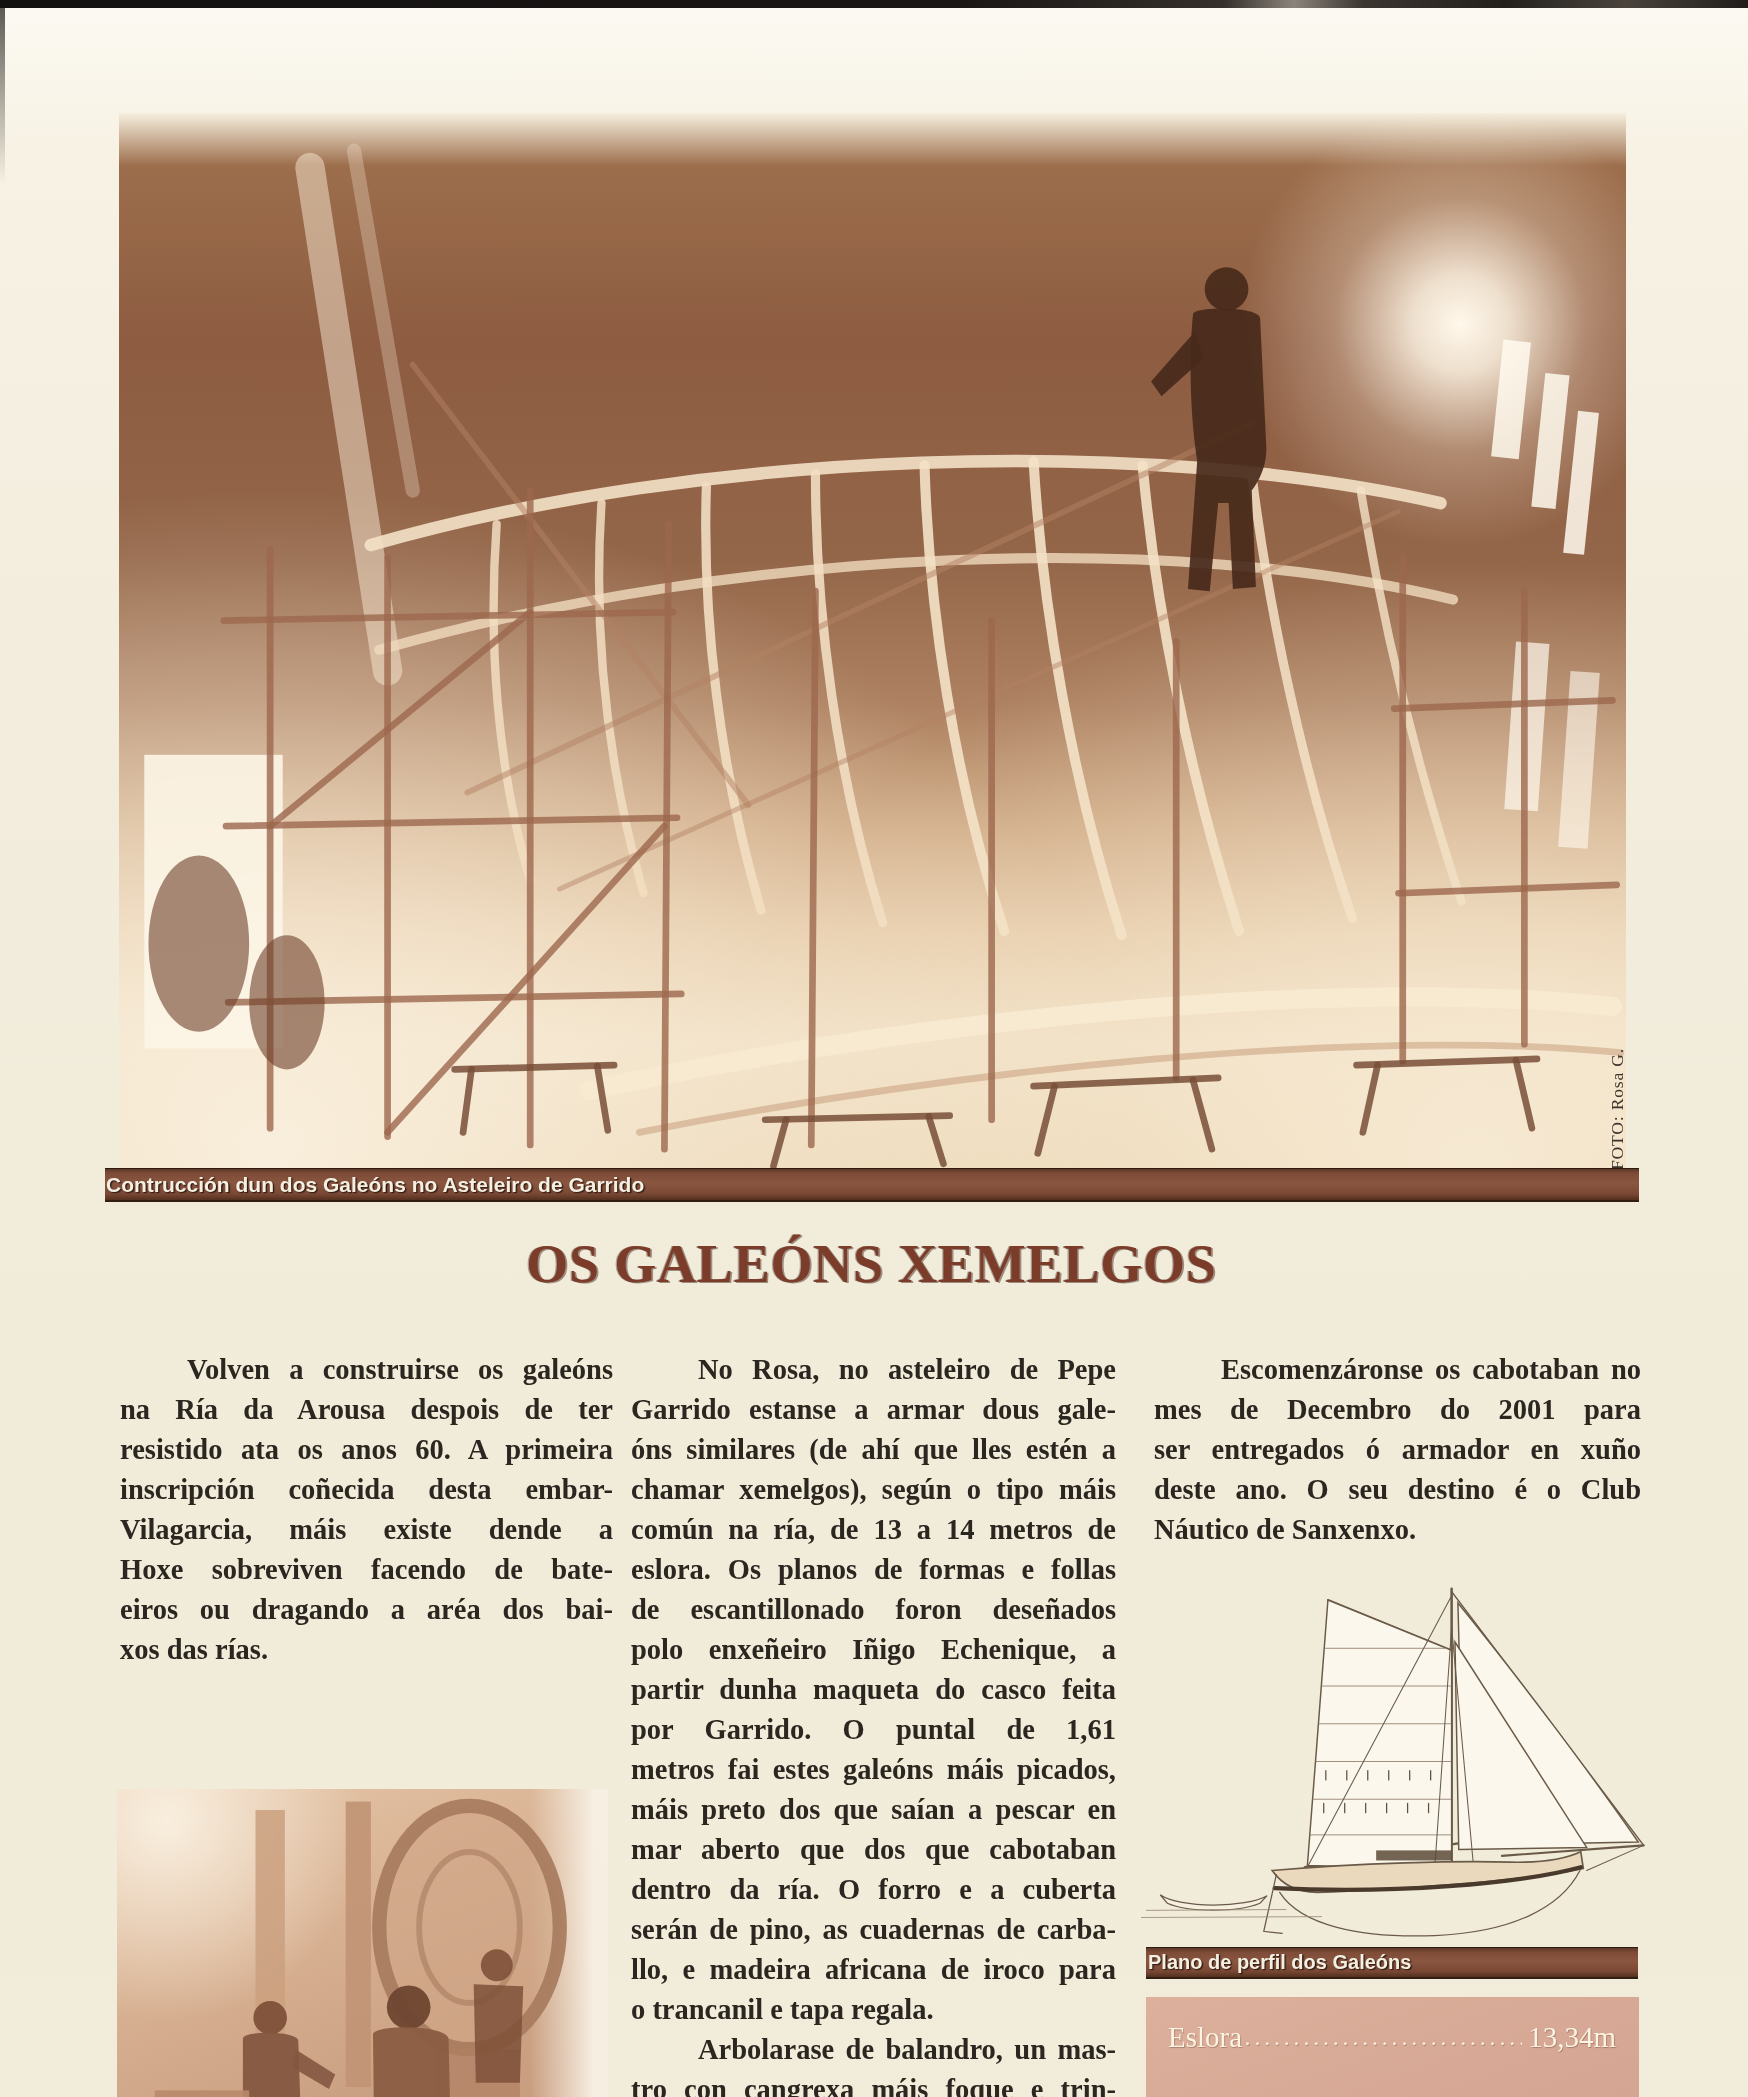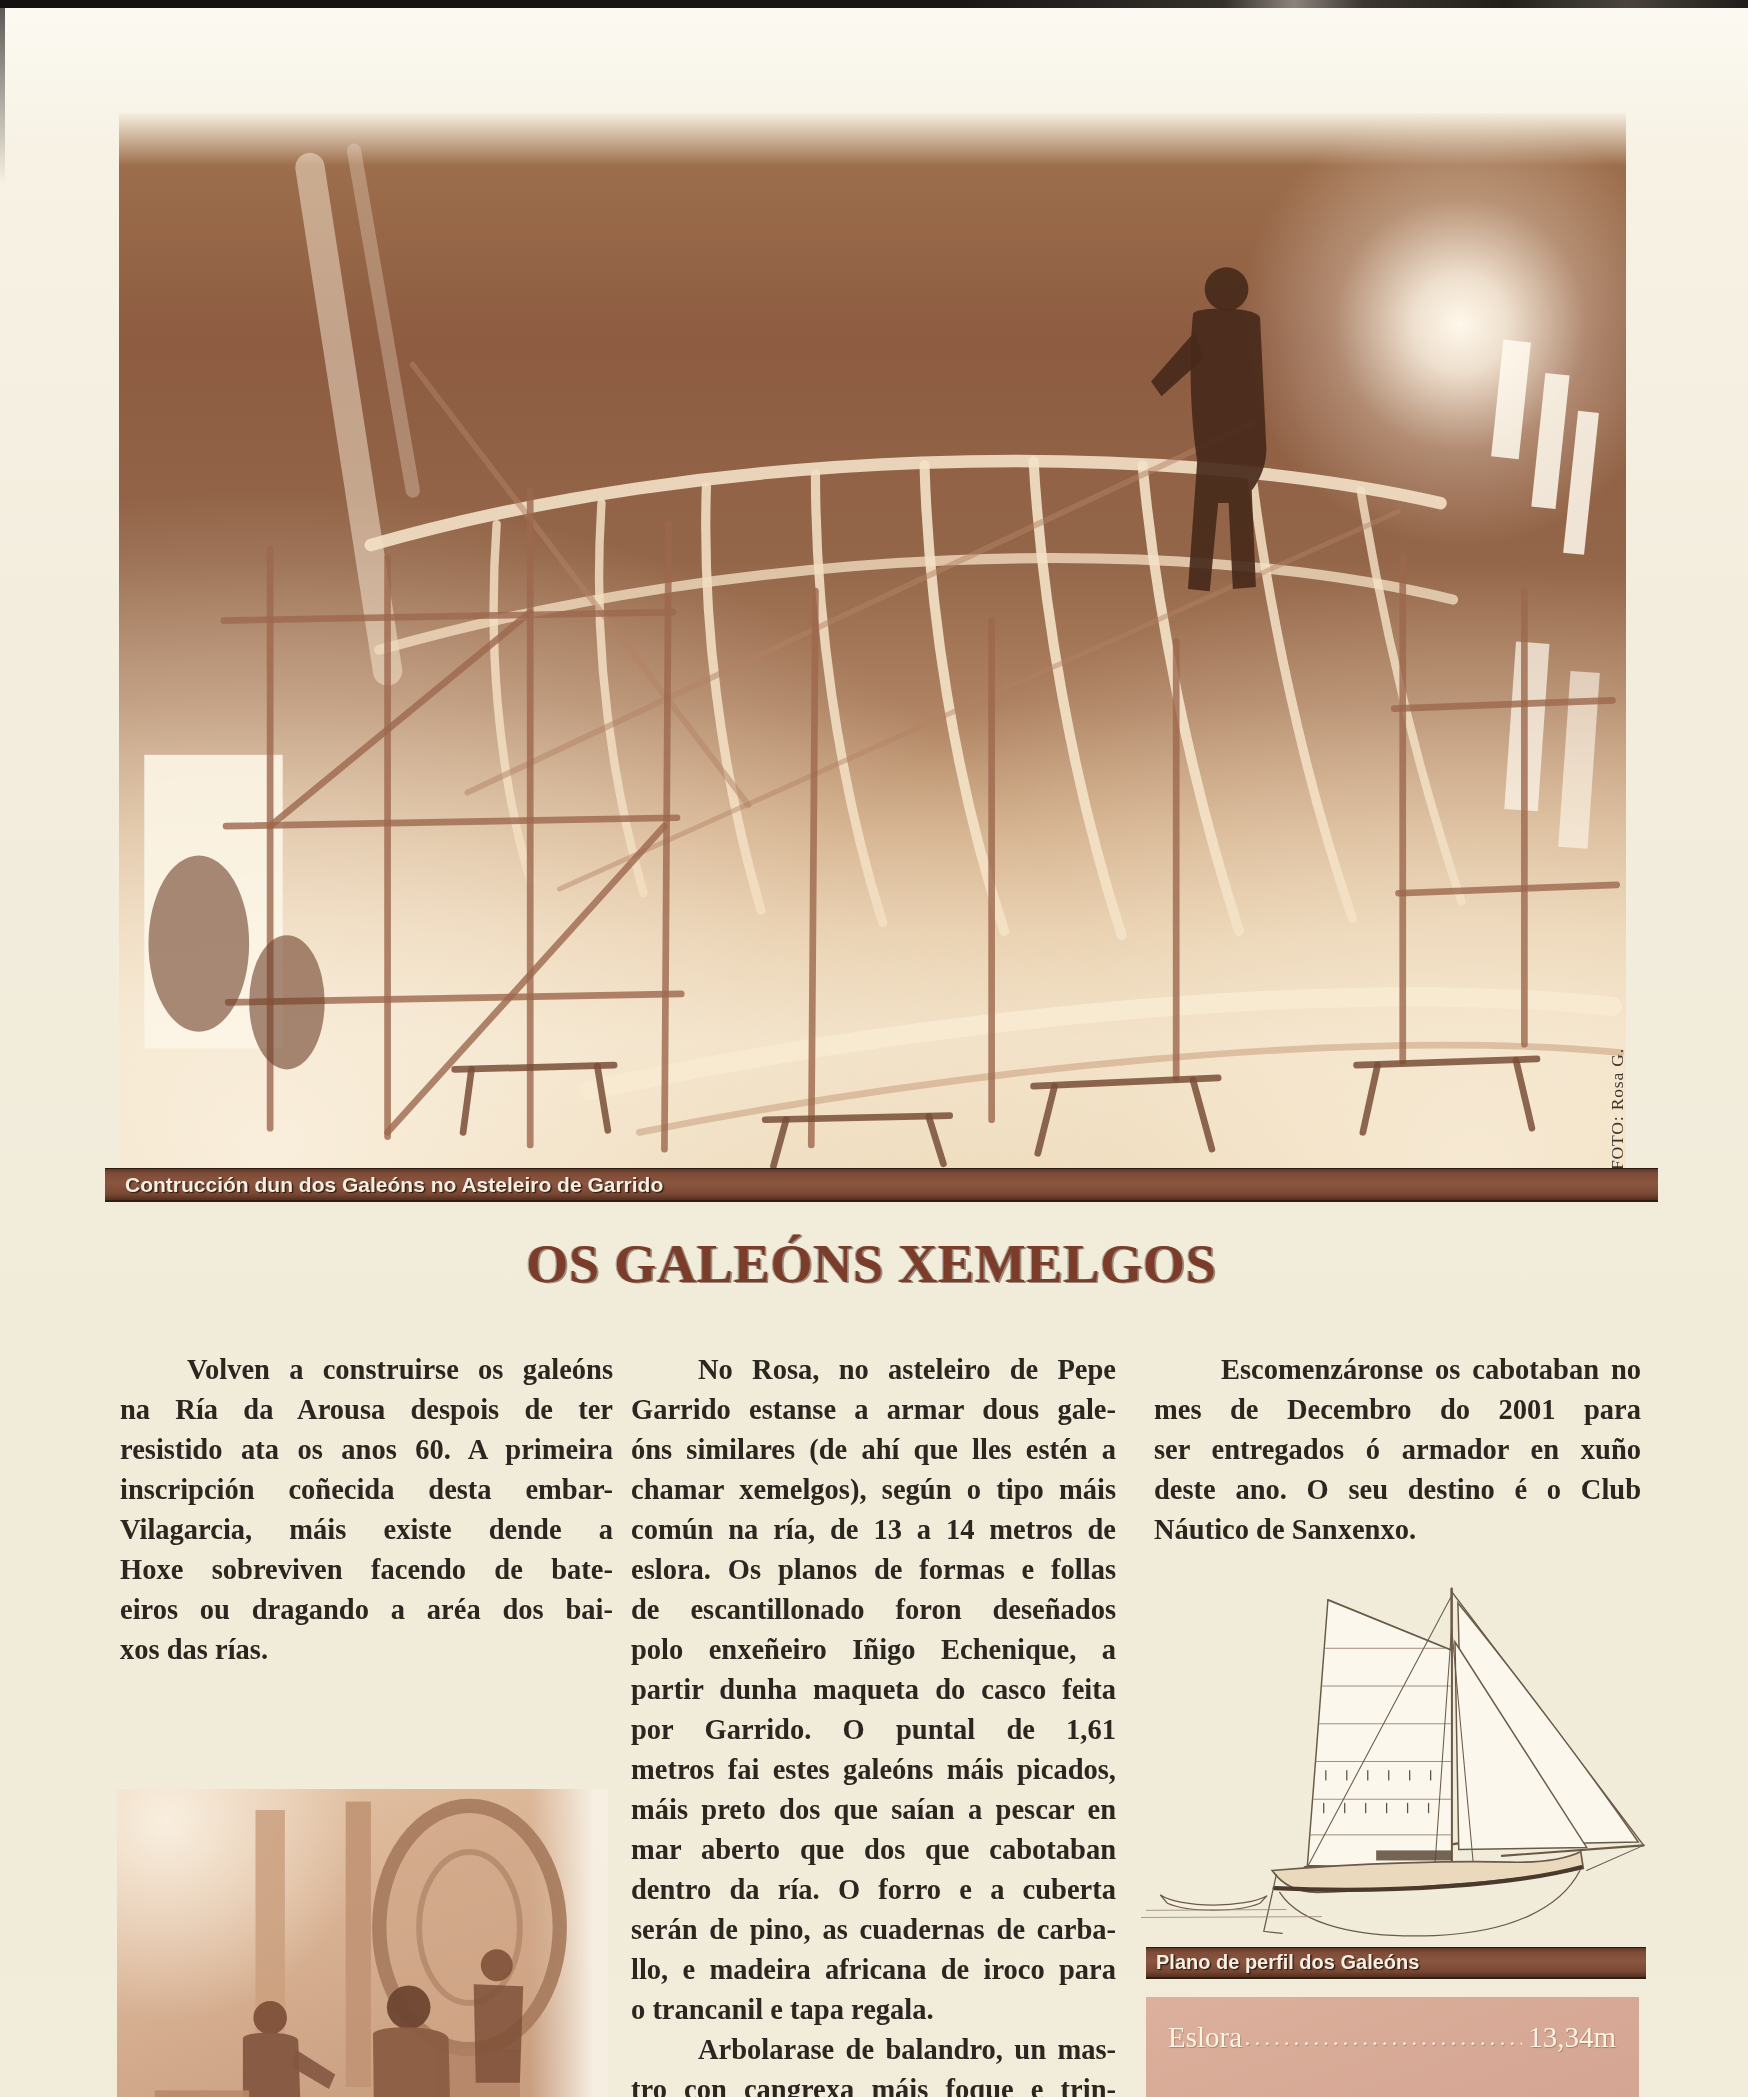--- a/index.html
+++ b/index.html
@@ -33,22 +33,22 @@
   .credit-main{left:1607px;top:1036px;height:134px;}
   
   .caption-bar{
     position:absolute;background:
       linear-gradient(180deg,#5d3827 0%,#7d4b37 14%,#8a5640 45%,#7a4834 80%,#53301f 100%);
     border-top:1.7px solid #2e1b12;border-bottom:2.5px solid #331e14;
     color:#f5efe2;font-family:"Liberation Sans","DejaVu Sans",sans-serif;font-weight:bold;
     display:flex;flex-direction:column;justify-content:center;
     text-shadow:1.3px 1.3px 1.3px rgba(25,12,6,.85);
   }
-  .main-caption{left:105px;top:1168px;width:1533px;height:31px;font-size:21px;padding-left:20px;}
-  .plan-caption{left:1146px;top:1947px;width:490px;height:29px;font-size:20px;padding-left:10px;}
+  .main-caption{left:105px;top:1168px;width:1533px;height:31px;font-size:21px;padding-left:1px;}
+  .plan-caption{left:1146px;top:1947px;width:490px;height:29px;font-size:20px;padding-left:2px;}
   
   .title{
     position:absolute;left:105px;top:1233px;width:1533px;margin:0;
     text-align:center;font-size:54px;font-weight:700;letter-spacing:0.8px;
     color:#7c3c2a;text-shadow:1.7px 1.3px 0 rgba(55,25,15,.45),-1.3px 0 0 rgba(40,20,12,.35);
     font-family:"Liberation Serif","DejaVu Serif",serif;white-space:nowrap;
   }
   
   .col{position:absolute;top:1350px;color:#2b2720;font-size:28.5px;line-height:40px;}
   .col1{left:120px;width:493px;}

